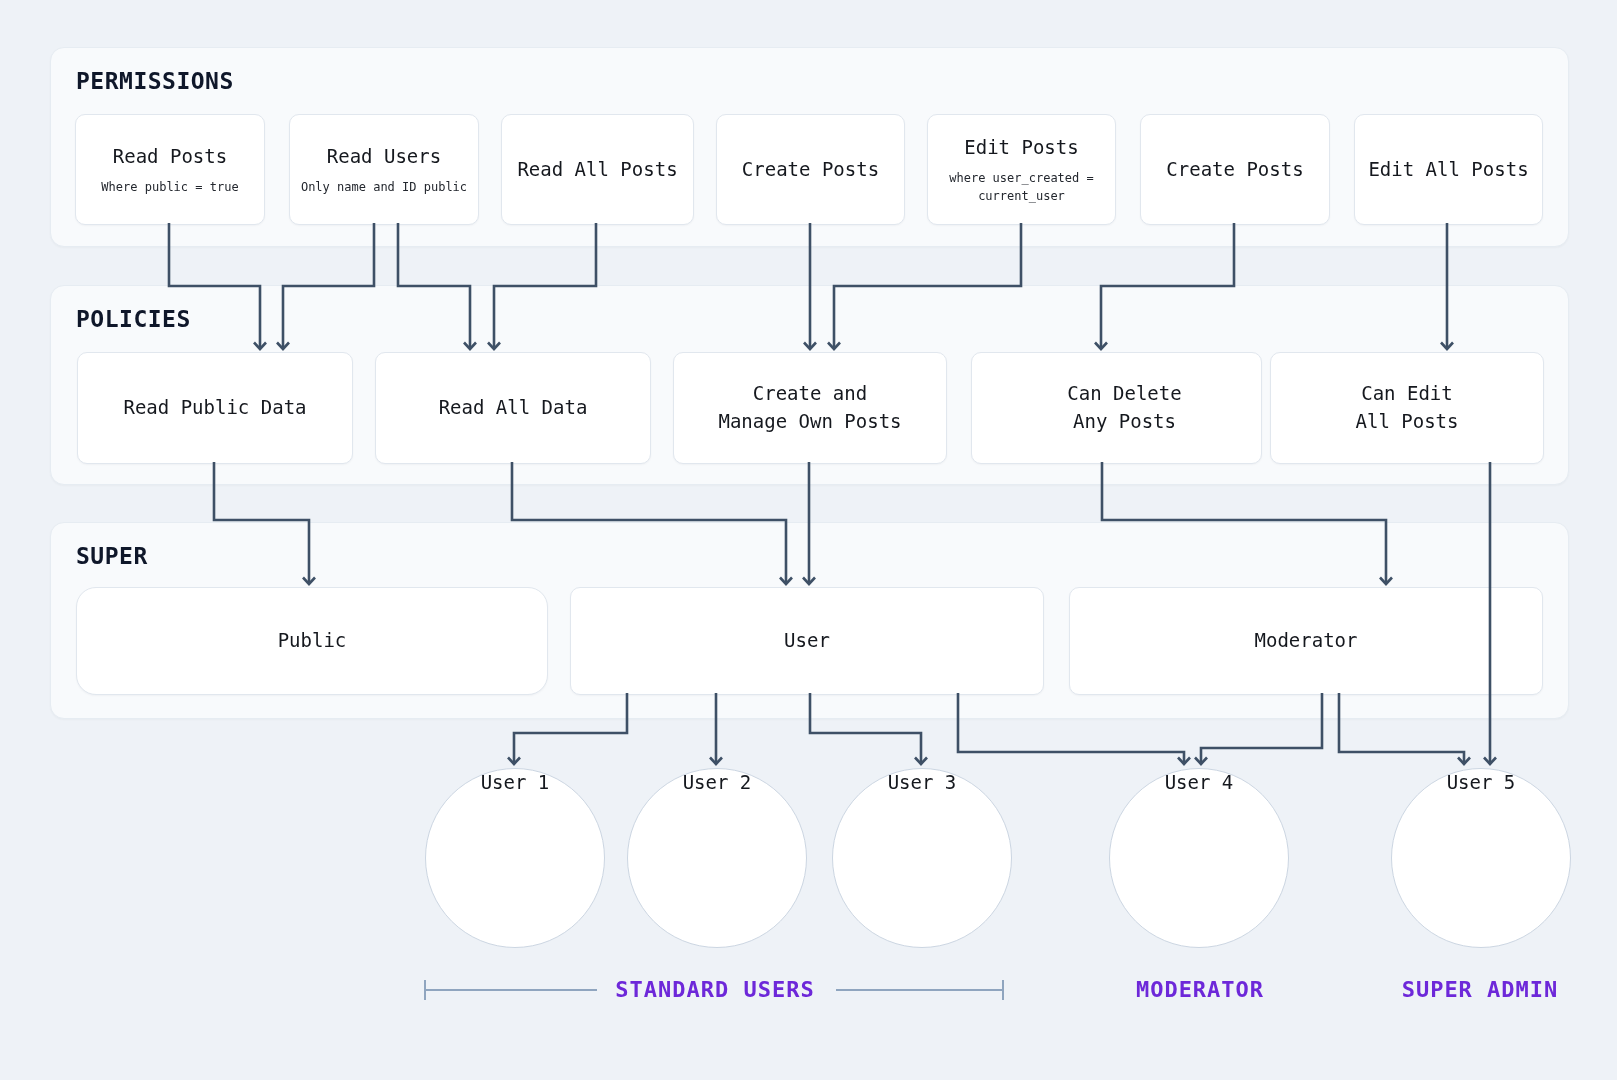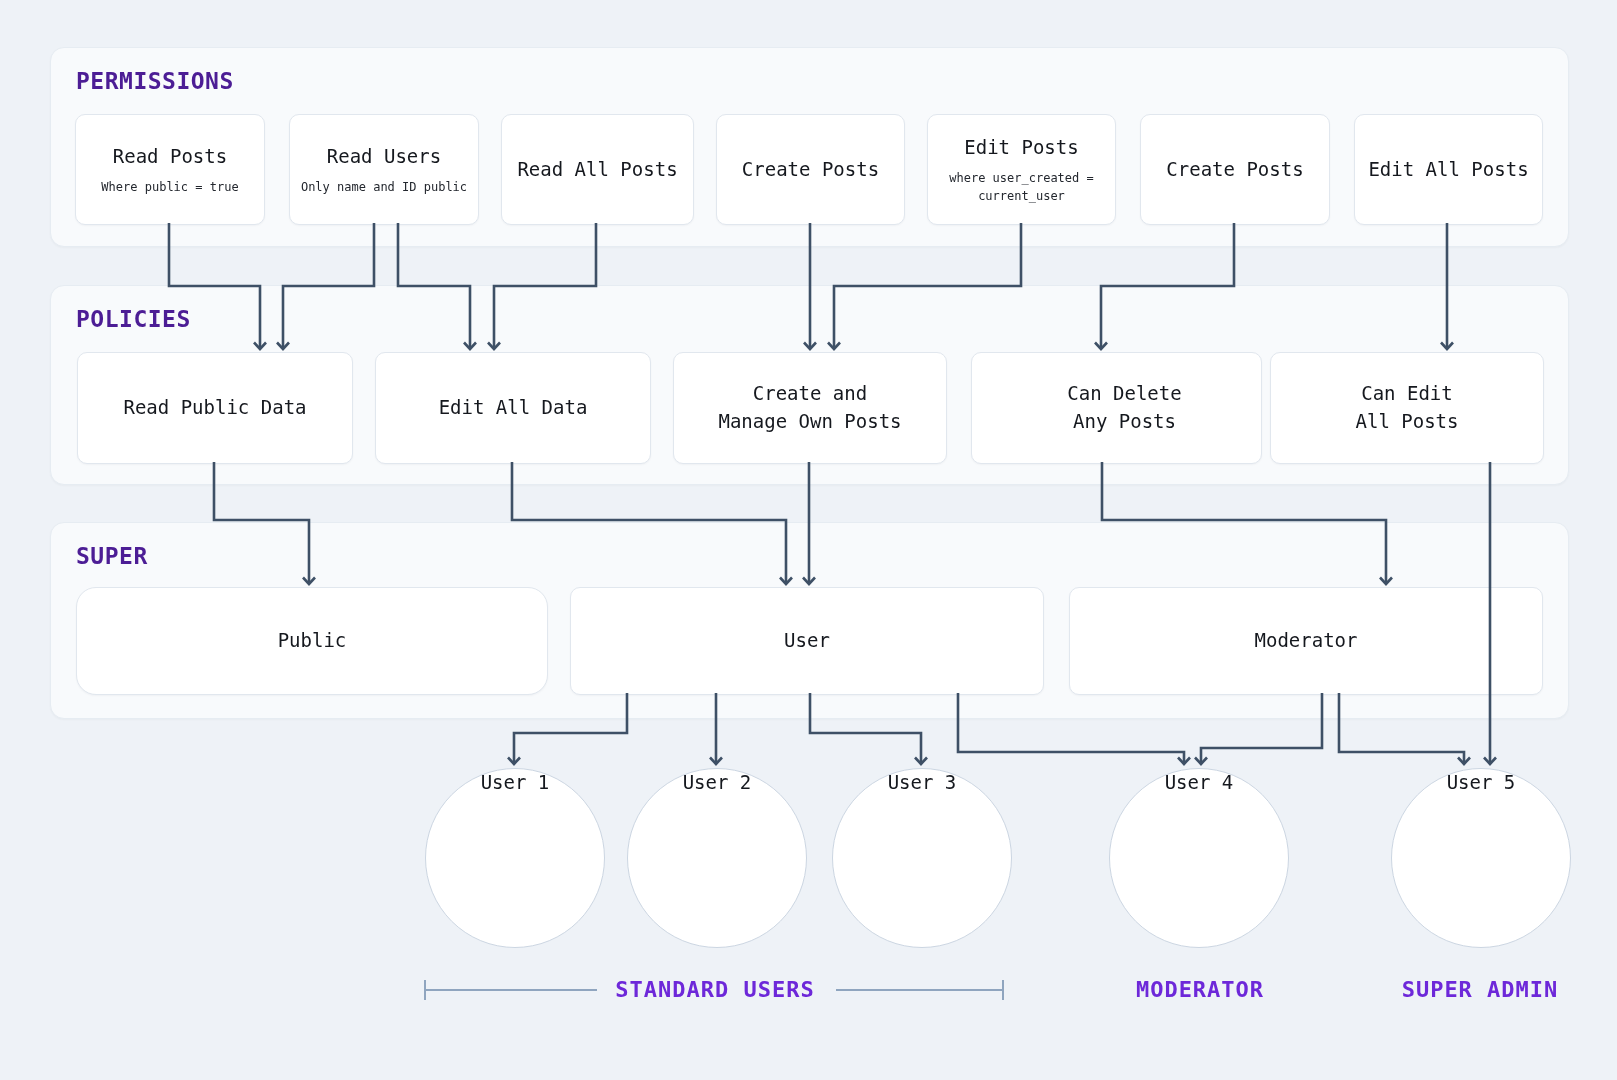--- a/index.html
+++ b/index.html
@@ -12,21 +12,21 @@
   .stage{position:relative;width:1617px;height:1080px;}
   .panel{
     position:absolute;
     background:#f8fafc;
     border:1px solid #e6ecf2;
     border-radius:14px;
     box-shadow:0 1px 2px rgba(15,23,42,0.03);
   }
   .panel-label{
     position:absolute;left:25px;top:20px;margin:0;
-    font-size:23px;font-weight:bold;letter-spacing:0.5px;color:#4c1d95;
+    font-size:23px;font-weight:bold;letter-spacing:0.5px;color:#0f172a;
   }
   .node{
     position:absolute;
     background:#ffffff;
     border:1px solid #e1e7ee;
     border-radius:10px;
     display:flex;flex-direction:column;align-items:center;justify-content:center;
     text-align:center;
     box-shadow:0 1px 2px rgba(15,23,42,0.04);
   }
@@ -91,21 +91,21 @@
       <div class="node" style="left: 1140px; top: 114px; width: 188px; height: 109px;">
         <div class="node-title">Create Posts</div>
       </div>
       <div class="node" style="left: 1354px; top: 114px; width: 187px; height: 109px;">
         <div class="node-title">Edit All Posts</div>
       </div>
       <div class="node" style="left: 77px; top: 352px; width: 274px; height: 110px;">
         <div class="node-title">Read Public Data</div>
       </div>
       <div class="node" style="left: 375px; top: 352px; width: 274px; height: 110px;">
-        <div class="node-title">Edit All Data</div>
+        <div class="node-title">Read All Data</div>
       </div>
       <div class="node" style="left: 673px; top: 352px; width: 272px; height: 110px; text-align: center;">
         <div class="node-title">Create and
 Manage Own Posts</div>
       </div>
       <div class="node" style="left: 971px; top: 352px; width: 273px; height: 110px; padding-left: 16px;">
         <div class="node-title">Can Delete
 Any Posts</div>
       </div>
       <div class="node" style="left: 1270px; top: 352px; width: 272px; height: 110px;">

